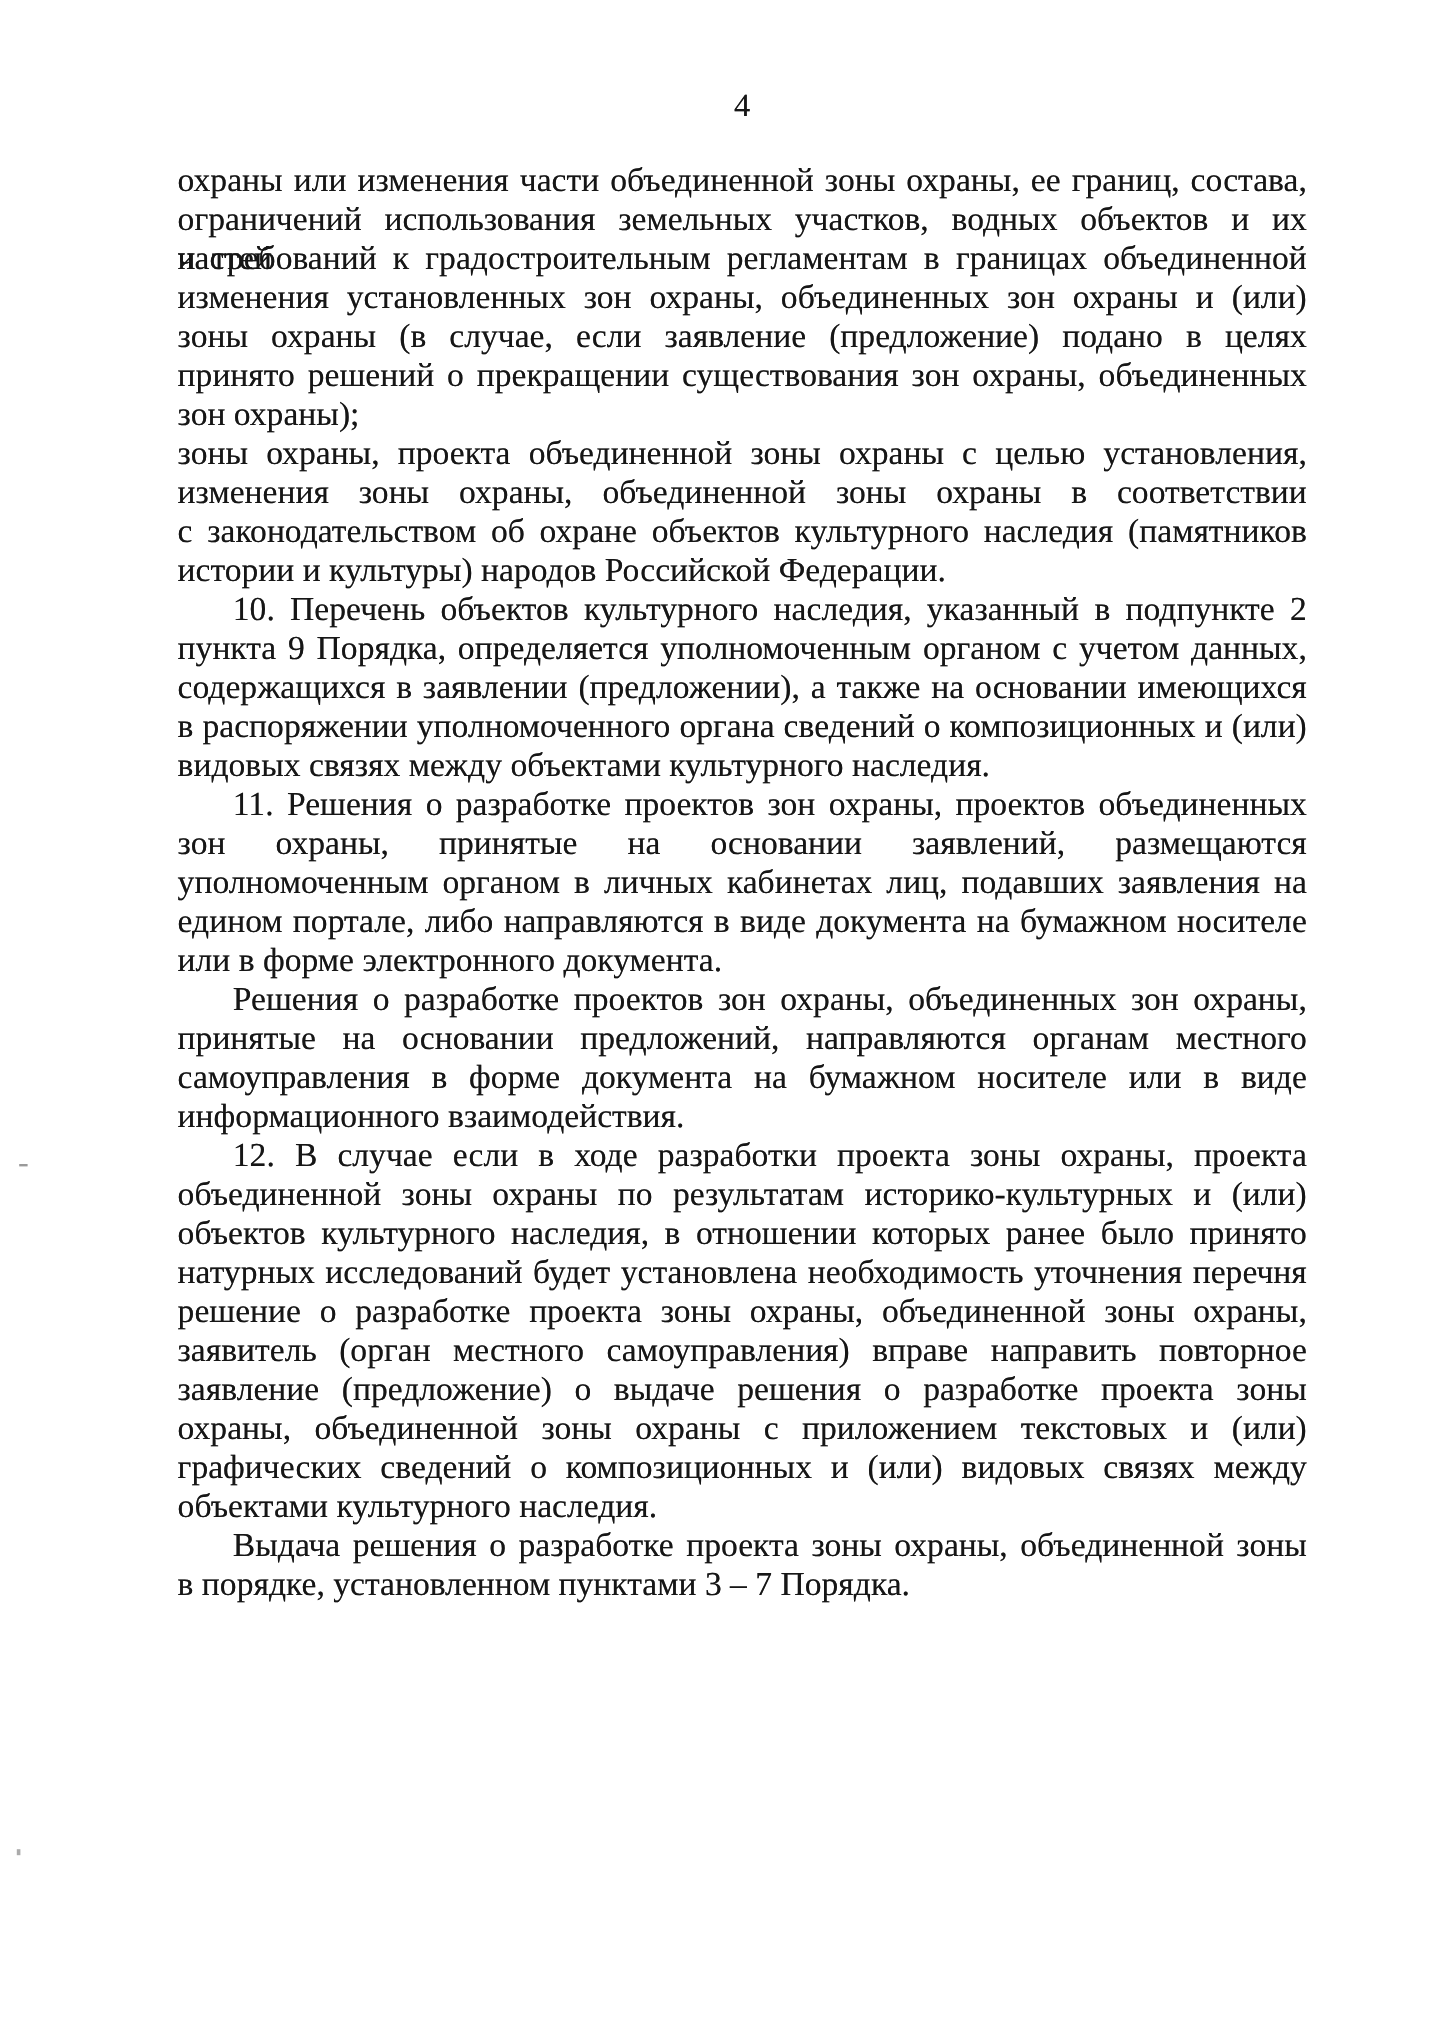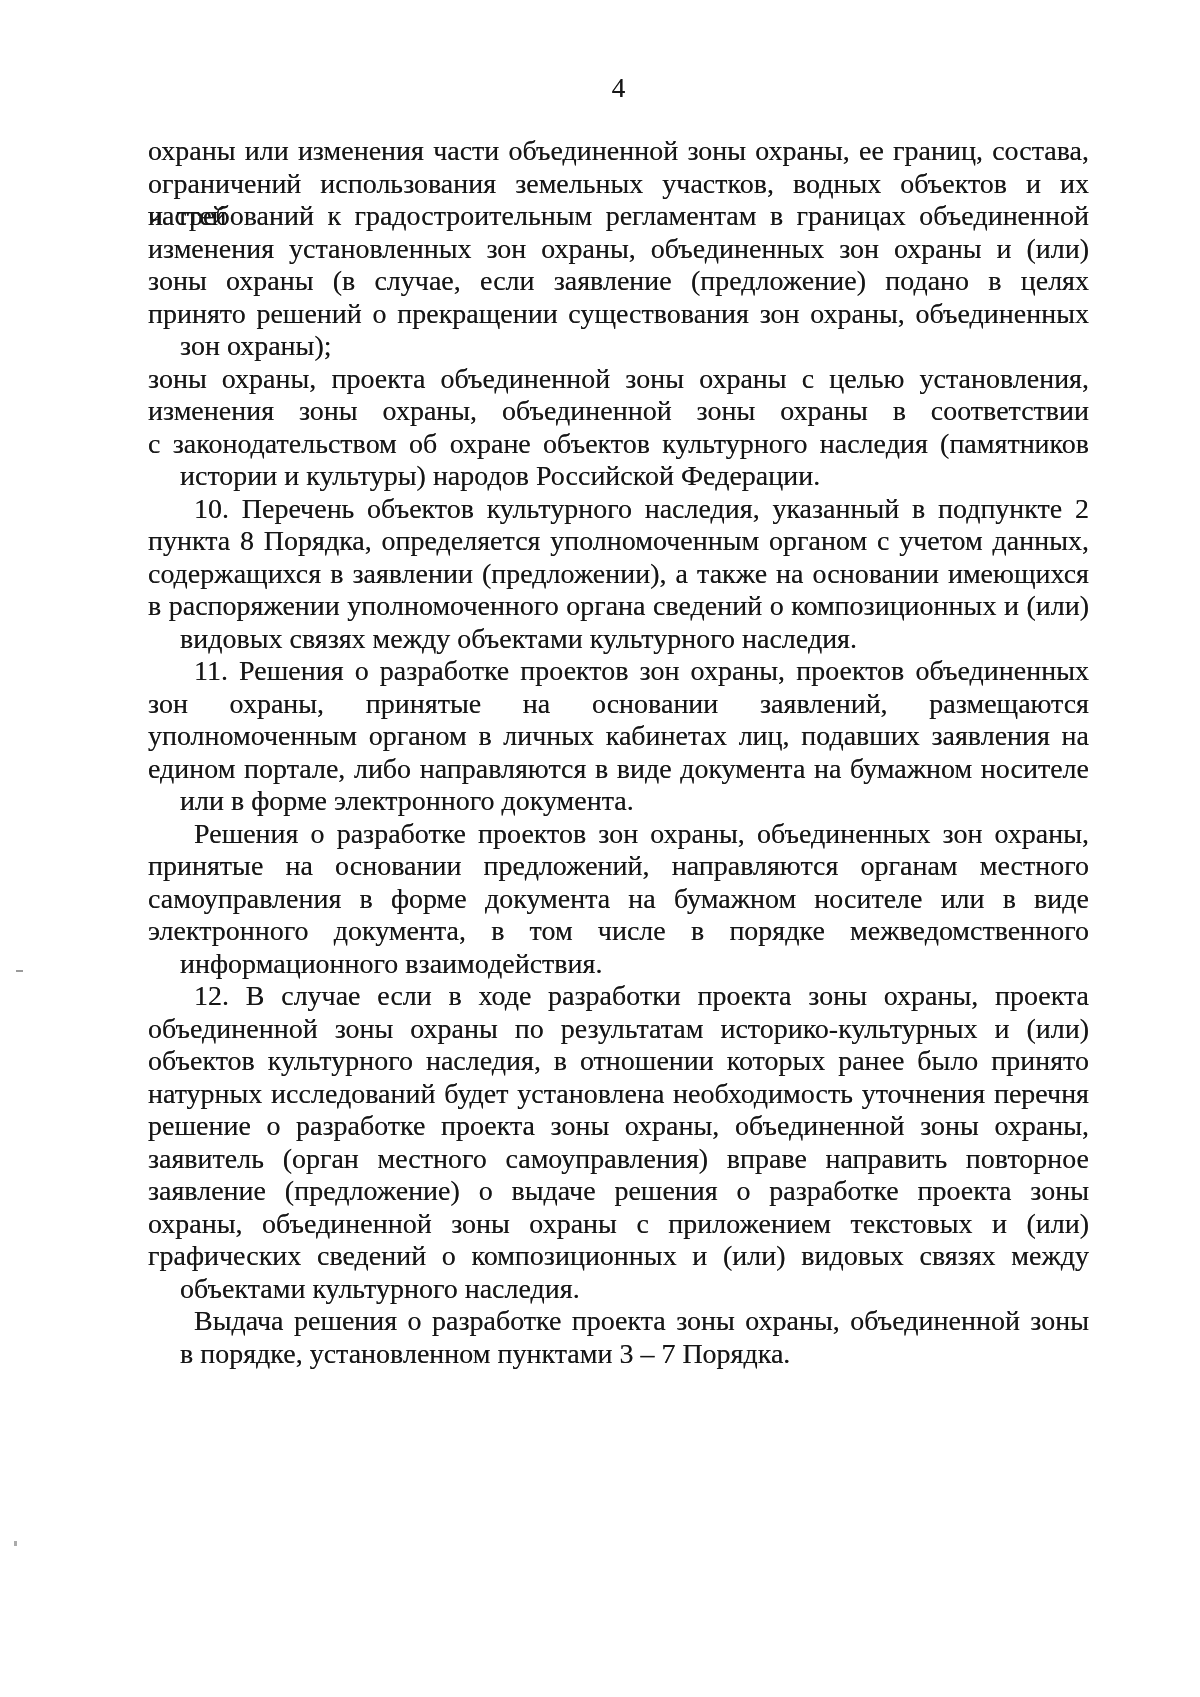--- a/index.html
+++ b/index.html
@@ -44,21 +44,20 @@
     text-align: justify;
     text-align-last: justify;
     text-shadow: 0 0 0.5px rgba(22,22,22,0.65);
     overflow: visible;
   }
   .line.indent {
     padding-left: 46px;
   }
   .line.last {
     text-align-last: left;
-    margin-left: 32px;
   }
   .scan-artifact {
     position: absolute;
     background: #9a9a9a;
   }
   .scan-artifact.a1 {
     left: 16px;
     top: 970px;
     width: 7px;
     height: 2px;
@@ -88,37 +87,36 @@
         <div class="line last">зон охраны);</div>
       </div>
       <div class="paragraph">
         <div class="line">зоны охраны, проекта объединенной зоны охраны с целью установления,</div>
         <div class="line">изменения зоны охраны, объединенной зоны охраны в соответствии</div>
         <div class="line">с законодательством об охране объектов культурного наследия (памятников</div>
         <div class="line last">истории и культуры) народов Российской Федерации.</div>
       </div>
       <div class="paragraph">
         <div class="line indent">10. Перечень объектов культурного наследия, указанный в подпункте 2</div>
-        <div class="line">пункта 8 Порядка, определяется уполномоченным органом с учетом данных,</div>
+        <div class="line">пункта 9 Порядка, определяется уполномоченным органом с учетом данных,</div>
         <div class="line">содержащихся в заявлении (предложении), а также на основании имеющихся</div>
         <div class="line">в распоряжении уполномоченного органа сведений о композиционных и (или)</div>
         <div class="line last">видовых связях между объектами культурного наследия.</div>
       </div>
       <div class="paragraph">
         <div class="line indent">11. Решения о разработке проектов зон охраны, проектов объединенных</div>
         <div class="line">зон охраны, принятые на основании заявлений, размещаются</div>
         <div class="line">уполномоченным органом в личных кабинетах лиц, подавших заявления на</div>
         <div class="line">едином портале, либо направляются в виде документа на бумажном носителе</div>
         <div class="line last">или в форме электронного документа.</div>
       </div>
       <div class="paragraph">
         <div class="line indent">Решения о разработке проектов зон охраны, объединенных зон охраны,</div>
         <div class="line">принятые на основании предложений, направляются органам местного</div>
         <div class="line">самоуправления в форме документа на бумажном носителе или в виде</div>
-        <div class="line">электронного документа, в том числе в порядке межведомственного</div>
         <div class="line last">информационного взаимодействия.</div>
       </div>
       <div class="paragraph">
         <div class="line indent">12. В случае если в ходе разработки проекта зоны охраны, проекта</div>
         <div class="line">объединенной зоны охраны по результатам историко-культурных и (или)</div>
         <div class="line">объектов культурного наследия, в отношении которых ранее было принято</div>
         <div class="line">натурных исследований будет установлена необходимость уточнения перечня</div>
         <div class="line">решение о разработке проекта зоны охраны, объединенной зоны охраны,</div>
         <div class="line">заявитель (орган местного самоуправления) вправе направить повторное</div>
         <div class="line">заявление (предложение) о выдаче решения о разработке проекта зоны</div>

